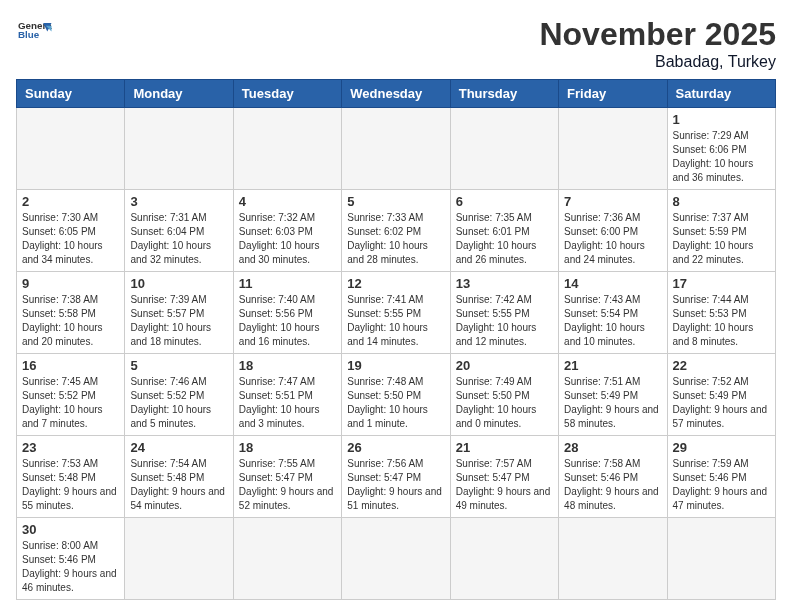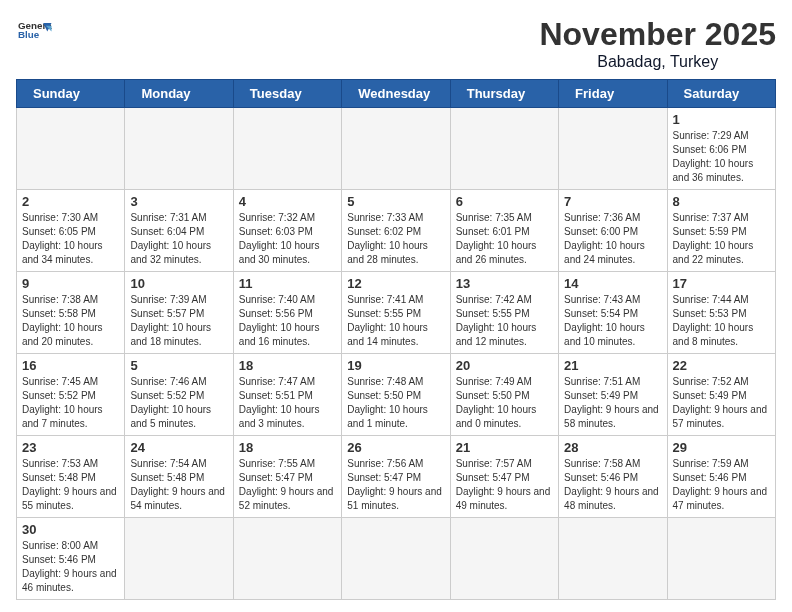--- a/index.html
+++ b/index.html
@@ -19,41 +19,41 @@
     .logo {
       display: flex;
       align-items: center;
       gap: 4px;
     }
     .logo-icon {
       width: 36px;
       height: 28px;
     }
     .title-section {
-      text-align: center;
+      text-align: right;
     }
     .month-title {
       font-size: 32px;
       font-weight: bold;
       color: #333;
     }
     .location-title {
       font-size: 16px;
       color: #0f172a;
     }
     .calendar {
       width: 100%;
       border-collapse: collapse;
       border: 1px solid #ccc;
     }
     .calendar th {
       background-color: #2962a8;
       color: #fff;
       font-size: 13px;
-      padding: 6px 16px;
+      padding: 6px 8px;
       text-align: left;
       border: 1px solid #1a4a8a;
       font-weight: bold;
     }
     .calendar td {
       vertical-align: top;
       border: 1px solid #ccc;
       padding: 4px 5px;
       width: 108px;
       min-height: 80px;

